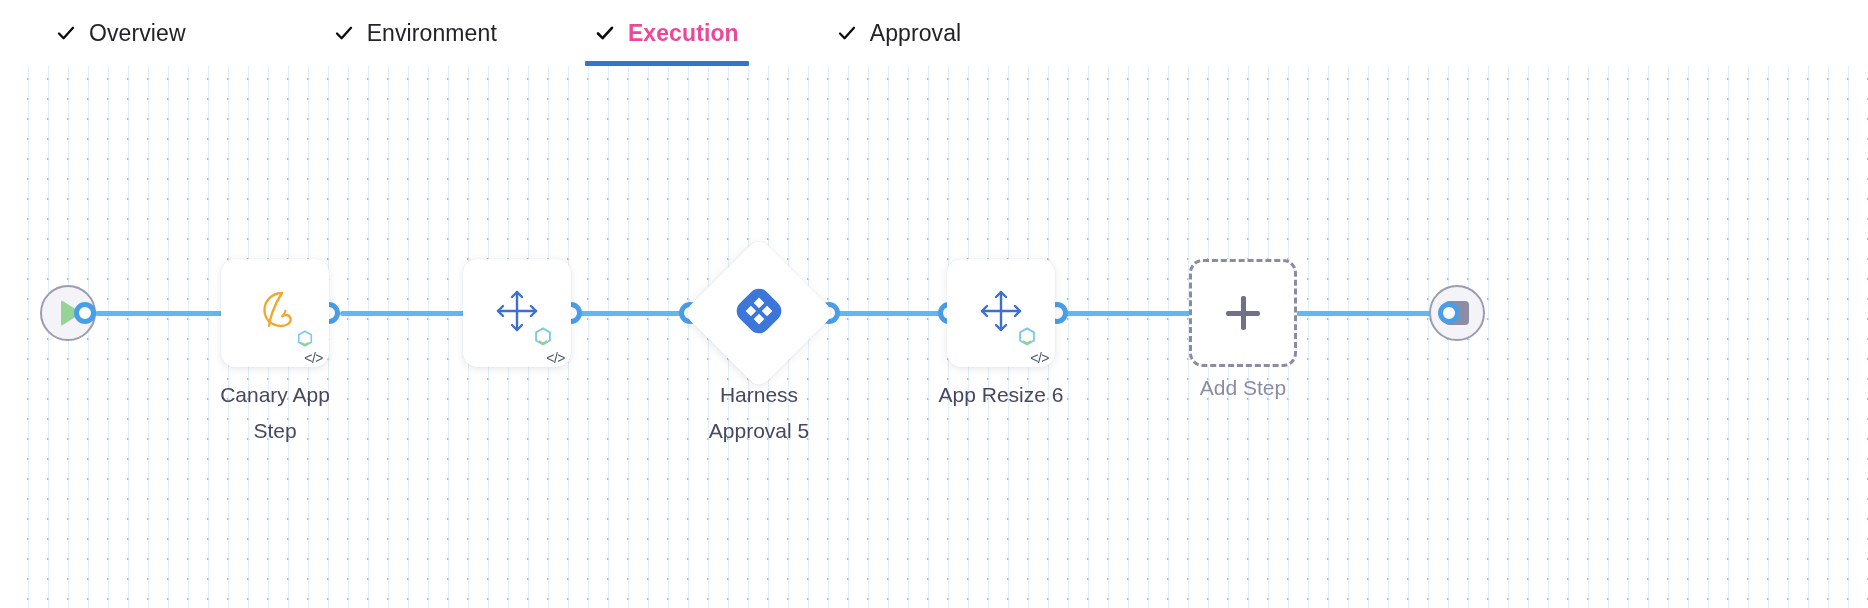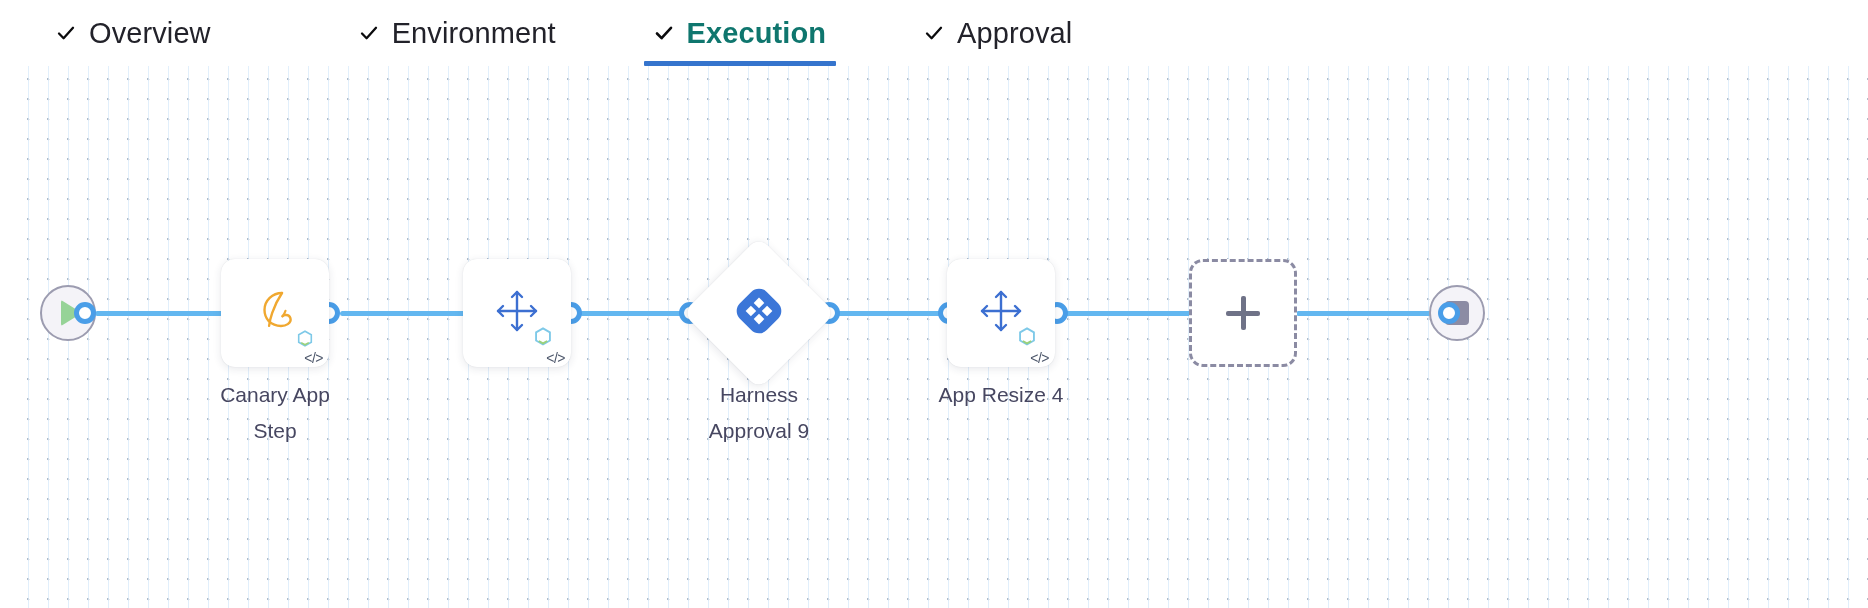--- a/index.html
+++ b/index.html
@@ -40,28 +40,28 @@
   }
   .tab-check {
     display: block;
     width: 20px;
     height: 20px;
     flex: none;
     color: #0b0b0d;
   }
   .tab-check svg { display: block; width: 20px; height: 20px; }
   .tab-label {
-    font-size: 29px;
+    font-size: 23px;
     color: #22222a;
     letter-spacing: 0.1px;
     white-space: nowrap;
     line-height: 1;
     text-align: right;
   }
-  .tab.active .tab-label { font-weight: bold; color: #0f766e; }
+  .tab.active .tab-label { font-weight: bold; color: #ec4899; }
   .tab.active::after {
     content: "";
     position: absolute;
     left: 14px;
     right: 14px;
     bottom: 0;
     height: 5px;
     background: #3574cd;
     border-radius: 1px;
   }
@@ -381,21 +381,21 @@
           <svg width="52" height="52" viewBox="0 0 52 52" fill="none">
             <rect x="7" y="7" width="38" height="38" rx="11" transform="rotate(45 26 26)" fill="#3b76d8"></rect>
             <path d="M26 12.6l5.3 5.3-5.3 5.3-5.3-5.3z" fill="#ffffff"></path>
             <path d="M26 28.8l5.3 5.3-5.3 5.3-5.3-5.3z" fill="#ffffff"></path>
             <path d="M17.9 20.7l5.3 5.3-5.3 5.3-5.3-5.3z" fill="#ffffff"></path>
             <path d="M34.1 20.7l5.3 5.3-5.3 5.3-5.3-5.3z" fill="#ffffff"></path>
           </svg>
         </span>
       </div>
       <div class="node-label">Harness
-Approval 9</div>
+Approval 5</div>
     </div>
     <div class="dot" style="left:679px;"></div>
     <div class="dot" style="left:818px;"></div>
 
     <div class="node" style="left:947px;">
       <div class="node-card">
         <span class="node-icon">
           <svg width="50" height="50" viewBox="0 0 50 50" fill="none" stroke="#3c6fd1" stroke-width="2.4" stroke-linecap="round" stroke-linejoin="round">
             <path d="M25 6v38M6 25h38"></path>
             <path d="M25 6l-5 5M25 6l5 5"></path>
@@ -405,32 +405,33 @@
           </svg>
         </span>
         <span style="position:absolute;right:17px;bottom:15px;">
           <svg width="22" height="22" viewBox="0 0 20 20" fill="none">
             <path d="M10 2.2l6.3 3.6v7.4L10 16.8 3.7 13.2V5.8z" stroke="#7ec9e8" stroke-width="1.7" fill="#ffffff"></path>
             <path d="M6.2 13.6l3.8 2.2 3.8-2.2" stroke="#9bd17a" stroke-width="1.7" fill="none"></path>
           </svg>
         </span>
         <span class="code-badge">&lt;/&gt;</span>
       </div>
-      <div class="node-label">App Resize 4</div>
+      <div class="node-label">App Resize 6</div>
     </div>
     <div class="dot" style="left:938px;"></div>
     <div class="dot" style="left:1046px;"></div>
 
     <div class="node-add" style="left:1189px;">
       <div class="add-card">
         <span class="plus-wrap">
           <span class="plus-h"></span>
             <span class="plus-v"></span>
         </span>
       </div>
+      <div class="add-label">Add Step</div>
     </div>
 
     <div class="dot" style="left:1438px;"></div>
     <div class="terminal" style="left:1429px;">
       <div class="stop-sq"></div>
     </div>
 
   </div>
 </div>
 

